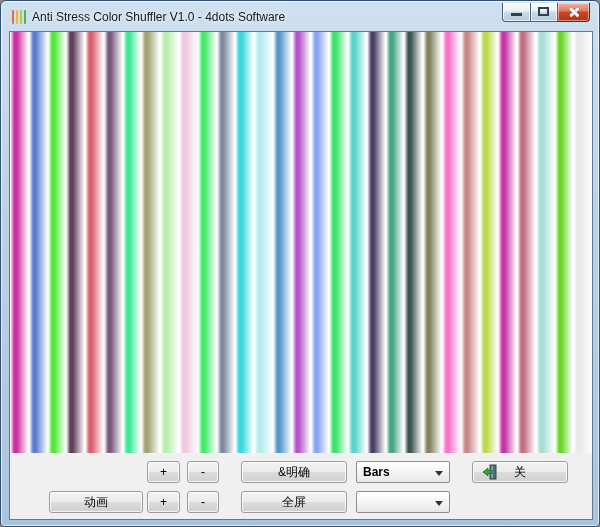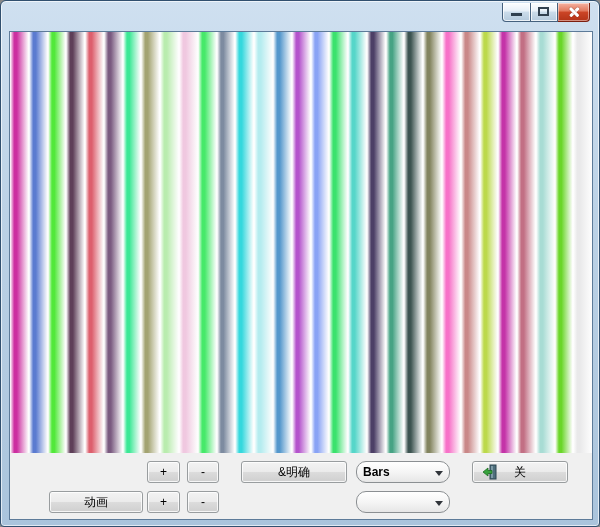--- a/index.html
+++ b/index.html
@@ -84,21 +84,21 @@
   .row1 { top:8px; } .row2 { top:38px;text-align:center; }
   .pos-big1  { left:39px;  width:94px; }
   .pos-plus  { left:137px; width:33px; }
   .pos-minus { left:177px; width:32px; }
   .pos-big2  { left:231px; width:106px; }
   .pos-combo { left:346px; width:94px; }
   .pos-exit  { left:462px; width:96px; }
 
   .combo {
     position:absolute; height:22px; width:94px;
-    border:1px solid #8b8f92; border-radius:10px;
+    border:1px solid #8b8f92; border-radius:2px;
     background:linear-gradient(to bottom,#ffffff 0%,#f4f4f4 55%,#e6e6e6 100%);
     display:flex; align-items:center;
     font-size:12px; font-weight:bold; color:#000; padding-left:6px;
     cursor:default;
   }
   .combo .arrow {
     position:absolute; right:6px; top:9px;
     width:0; height:0; border-left:4px solid transparent; border-right:4px solid transparent;
     border-top:5px solid #30343a;
   }
@@ -111,20 +111,29 @@
     position:absolute; left:474px; top:41px; width:100px;
     font-size:13px; color:#0640c0; text-decoration:underline;
     font-weight:bold; cursor:pointer; text-align:left;
   }
 </style>
 </head>
 <body>
 
 <div class="window">
 
+  <div class="titlebar">
+    <div class="app-icon">
+        <i></i>
+        <i></i>
+        <i></i>
+        <i></i>
+      </div>
+    <div class="title-text">Anti Stress Color Shuffler V1.0 - 4dots Software</div>
+  </div>
   <div class="caption-group">
     <div class="cap-btn min">
         <span class="glyph-min"></span>
       </div>
     <div class="cap-btn max">
         <span class="glyph-max"></span>
       </div>
     <div class="cap-btn close">
         <span class="glyph-close">
           <b></b>
@@ -184,20 +193,21 @@
           <rect x="8" y="1" width="6" height="14" fill="#4e6f7c" stroke="#2d4652" stroke-width="1"></rect>
           <rect x="9" y="2" width="2" height="12" fill="#7d9aa6"></rect>
           <polygon points="1,8 6,4 6,6.5 10,6.5 10,9.5 6,9.5 6,12" fill="#37a23c" stroke="#1c6b22" stroke-width="0.8"></polygon>
         </svg>
         <span class="label">关</span>
       </button>
 
       <button class="btn row2 pos-big1">动画</button>
       <button class="btn row2 pos-plus">+</button>
       <button class="btn row2 pos-minus">-</button>
+      <button class="btn row2 pos-big2">全屏</button>
 
       <div class="combo row2 pos-combo">
         <span></span>
         <span class="arrow"></span>
       </div>
 
 
     </div>
   </div>
 </div>

